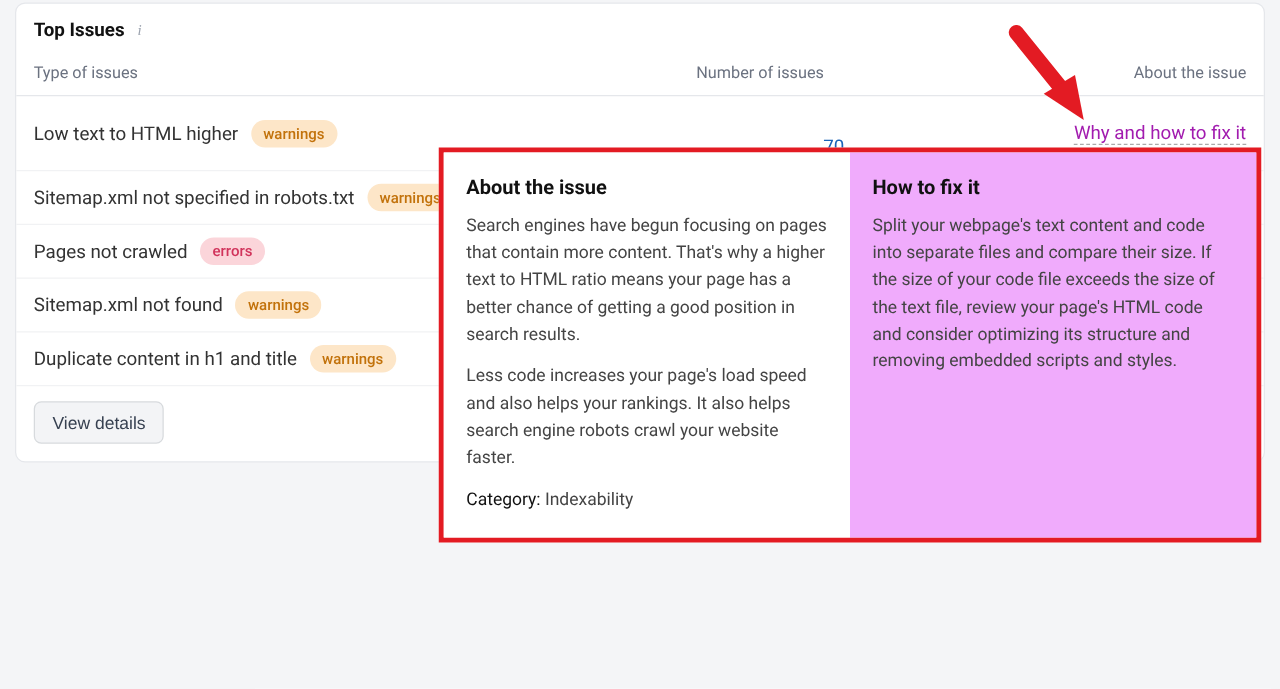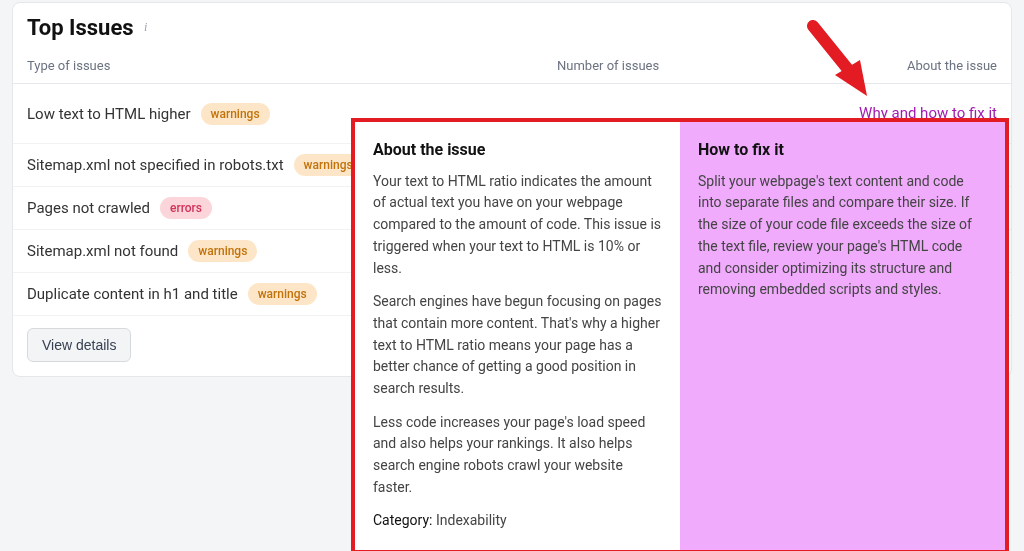--- a/index.html
+++ b/index.html
@@ -21,21 +21,21 @@
     margin: 2px 12px 0 12px;
   }
 
   .card-header {
     display: flex;
     align-items: center;
     padding: 12px 14px 8px 14px;
   }
 
   .card-title {
-    font-size: 22px;
+    font-size: 15px;
     font-weight: 700;
     color: #111;
     margin-right: 4px;
     text-align: center;
   }
 
   .info-icon {
     display: inline-flex;
     width: 16px; height: 16px;
     border-radius: 50%;
@@ -219,21 +219,20 @@
 <div class="arrow">
   <svg viewBox="0 0 70 80">
     <path d="M8 6 L50 58" stroke="#e31b23" stroke-width="12" fill="none" stroke-linecap="round"></path>
     <polygon points="62,76 30,55 55,40" fill="#e31b23"></polygon>
   </svg>
 </div>
 
 <div class="popup">
   <div class="popup-col popup-left">
     <h3>About the issue</h3>
-    <p>Your text to HTML ratio indicates the amount of actual text you have on your webpage compared to the amount of code. This issue is triggered when your text to HTML is 10% or less.</p>
     <p>Search engines have begun focusing on pages that contain more content. That's why a higher text to HTML ratio means your page has a better chance of getting a good position in search results.</p>
     <p>Less code increases your page's load speed and also helps your rankings. It also helps search engine robots crawl your website faster.</p>
     <div class="cat-line">
       <span class="cat-label">Category:</span><span> Indexability</span>
     </div>
   </div>
   <div class="popup-col popup-right">
     <h3>How to fix it</h3>
     <p>Split your webpage's text content and code into separate files and compare their size. If the size of your code file exceeds the size of the text file, review your page's HTML code and consider optimizing its structure and removing embedded scripts and styles.</p>
   </div>

